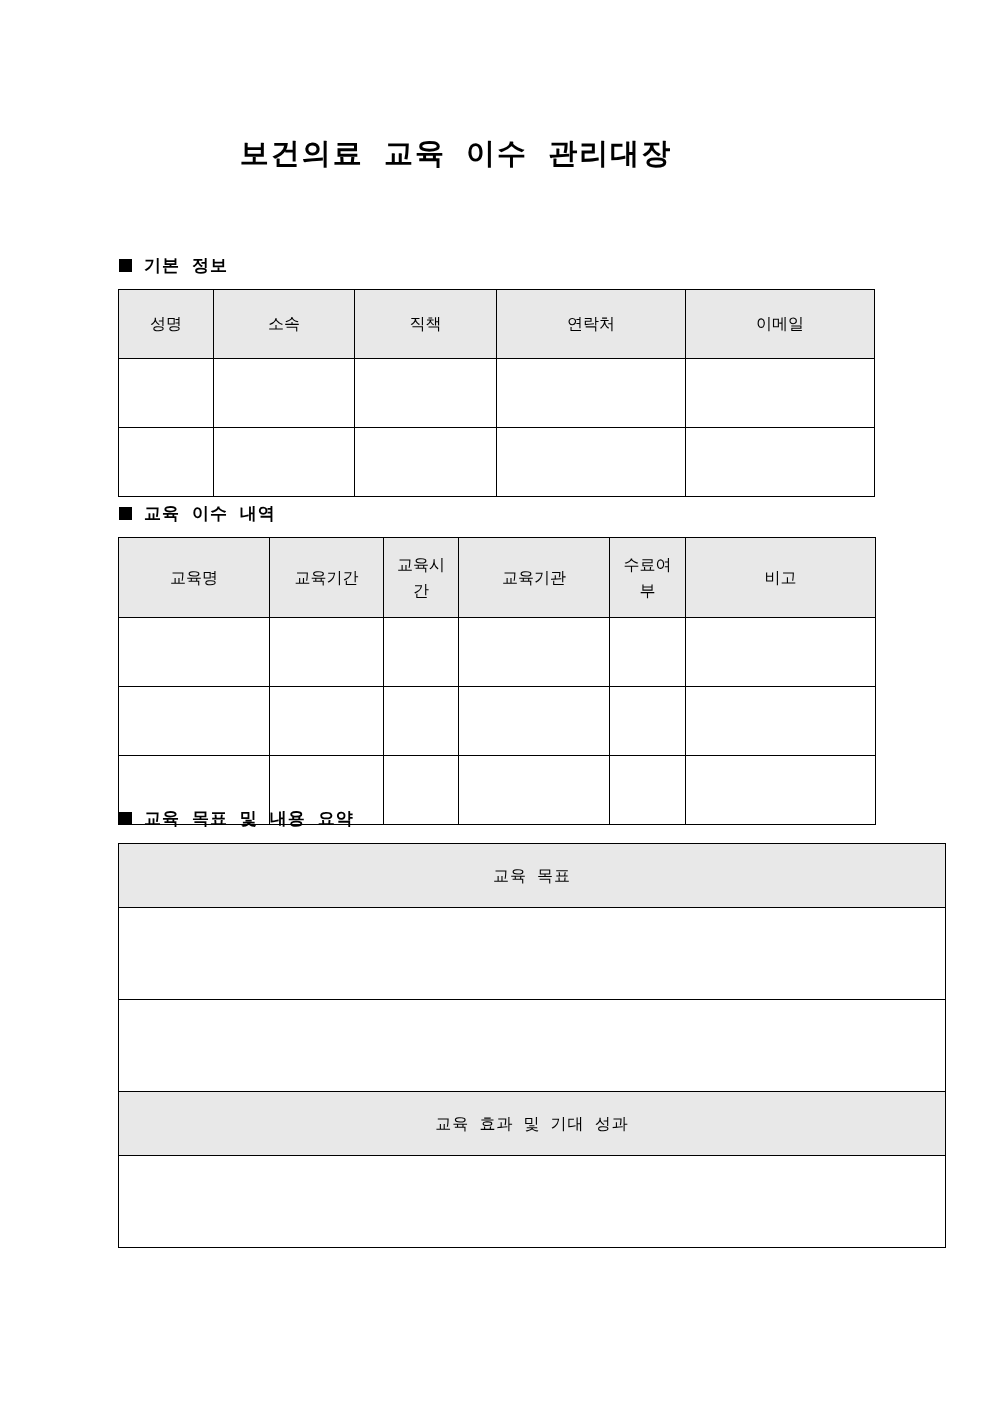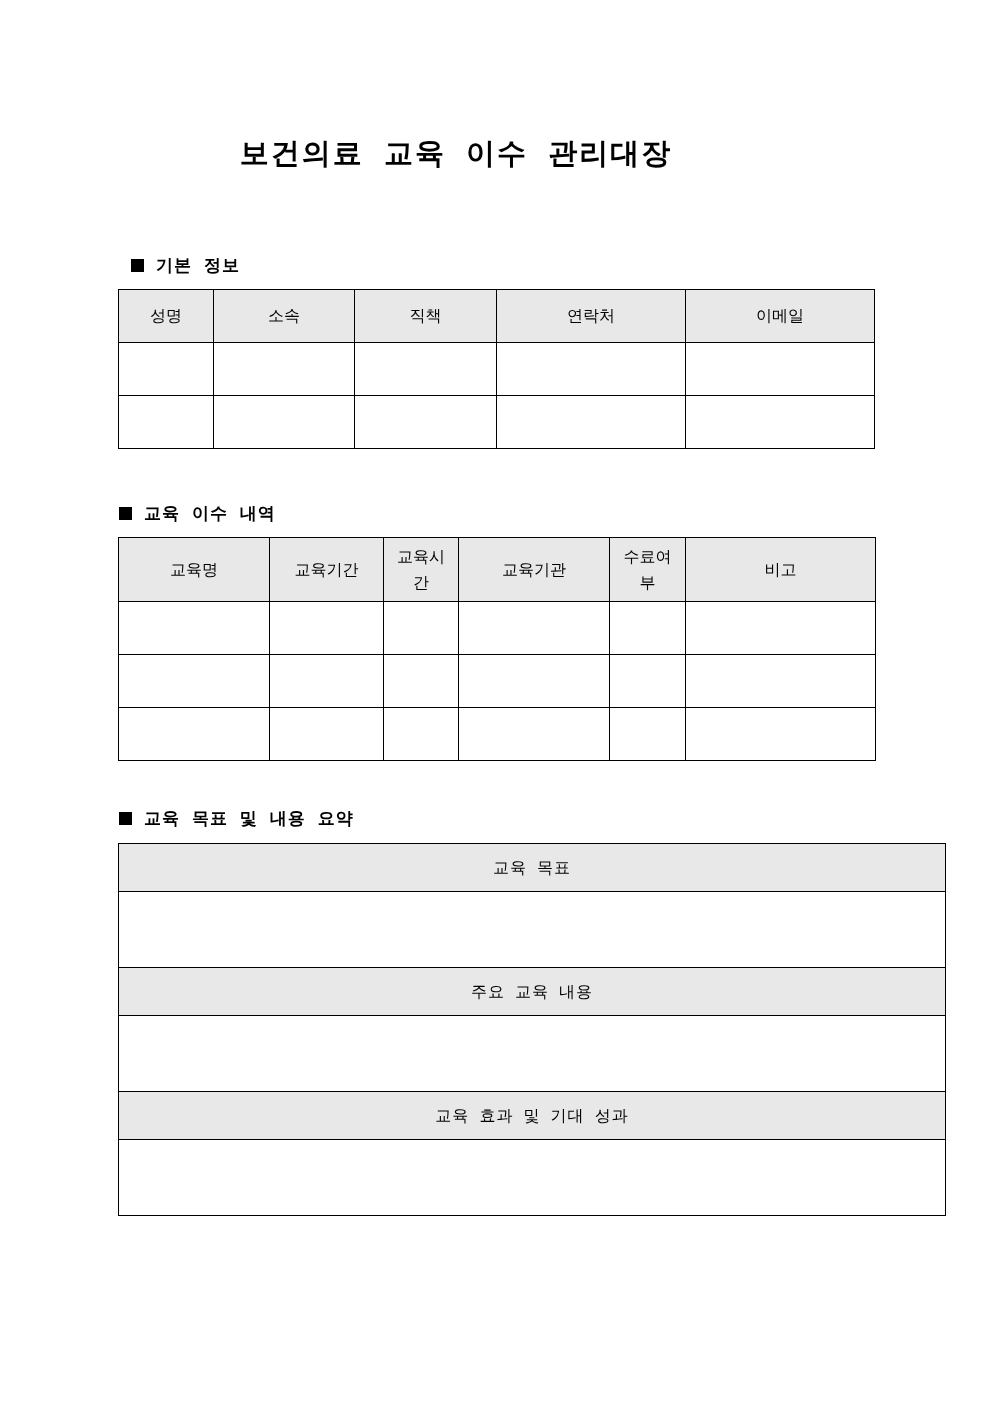--- a/index.html
+++ b/index.html
@@ -18,41 +18,41 @@
       display: flex; align-items: center; letter-spacing: 1px; word-spacing: 5px;
     }
     .section-heading .sq {
       display: inline-block; width: 13px; height: 13px; background: #000; margin-right: 12px;
     }
     table.grid {
       position: absolute; left: 118px; border-collapse: collapse; table-layout: fixed;
       font-size: 16px;
     }
     table.grid th, table.grid td {
-      border: 1.5px solid #000; padding: 3px; text-align: center; vertical-align: middle;
+      border: 1.5px solid #000; padding: 11px; text-align: center; vertical-align: middle;
     }
     table.grid th { background: #e8e8e8; font-weight: normal; line-height: 26px; }
     table.grid td { background: #fff; }
     .t1 { top: 289px; width: 757px; }
     .t1 th { height: 46px; }
     .t1 td { height: 46px; }
     .t2 { top: 537px; width: 757px; }
     .t2 th { height: 57px; }
     .t2 td { height: 46px; }
     .t2 th.wrap { word-break: break-all; padding: 0 8px; }
     .t3 { top: 843px; width: 828px; }
     .t3 th { height: 41px; letter-spacing: 1px; word-spacing: 4px; }
     .t3 td { height: 69px; }
   </style>
 </head>
 <body>
 
 <div class="title">보건의료 교육 이수 관리대장</div>
 
-<div class="section-heading" style="top:254px;margin-left:12px;">
+<div class="section-heading" style="top:254px;">
   <span class="sq"></span>
   <span>기본 정보</span>
 </div>
 
 <table class="grid t1">
   <colgroup>
     <col style="width:95px">
       <col style="width:141px">
       <col style="width:142px">
       <col style="width:189px">
@@ -144,23 +144,20 @@
 
 <table class="grid t3">
   <tbody>
     <tr>
       <th>교육 목표</th>
     </tr>
     <tr>
       <td></td>
     </tr>
     <tr>
-      <th>주요 교육 내용</th>
-    </tr>
-    <tr>
       <td></td>
     </tr>
     <tr>
       <th>교육 효과 및 기대 성과</th>
     </tr>
     <tr>
       <td></td>
     </tr>
   </tbody>
 </table>

